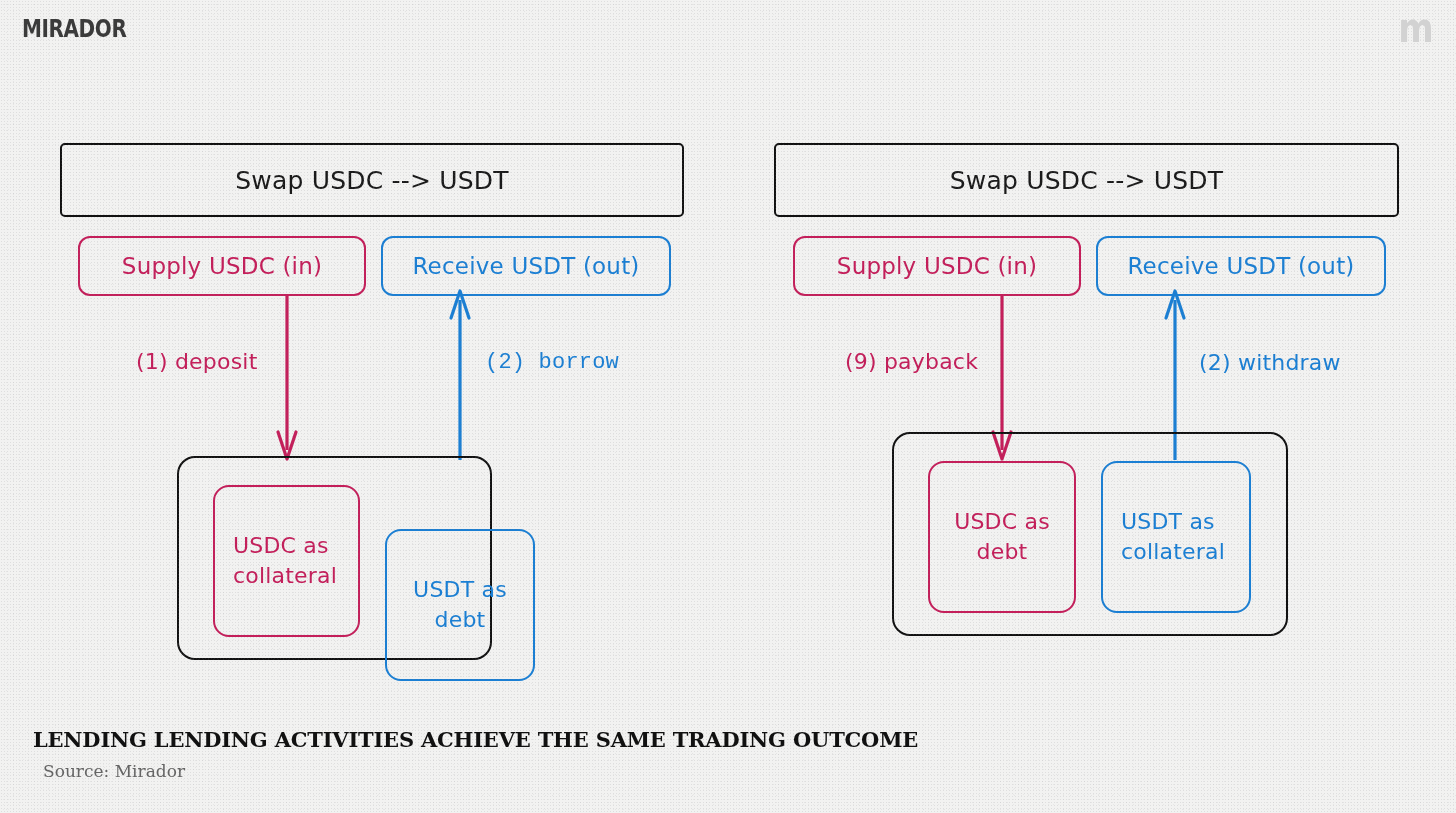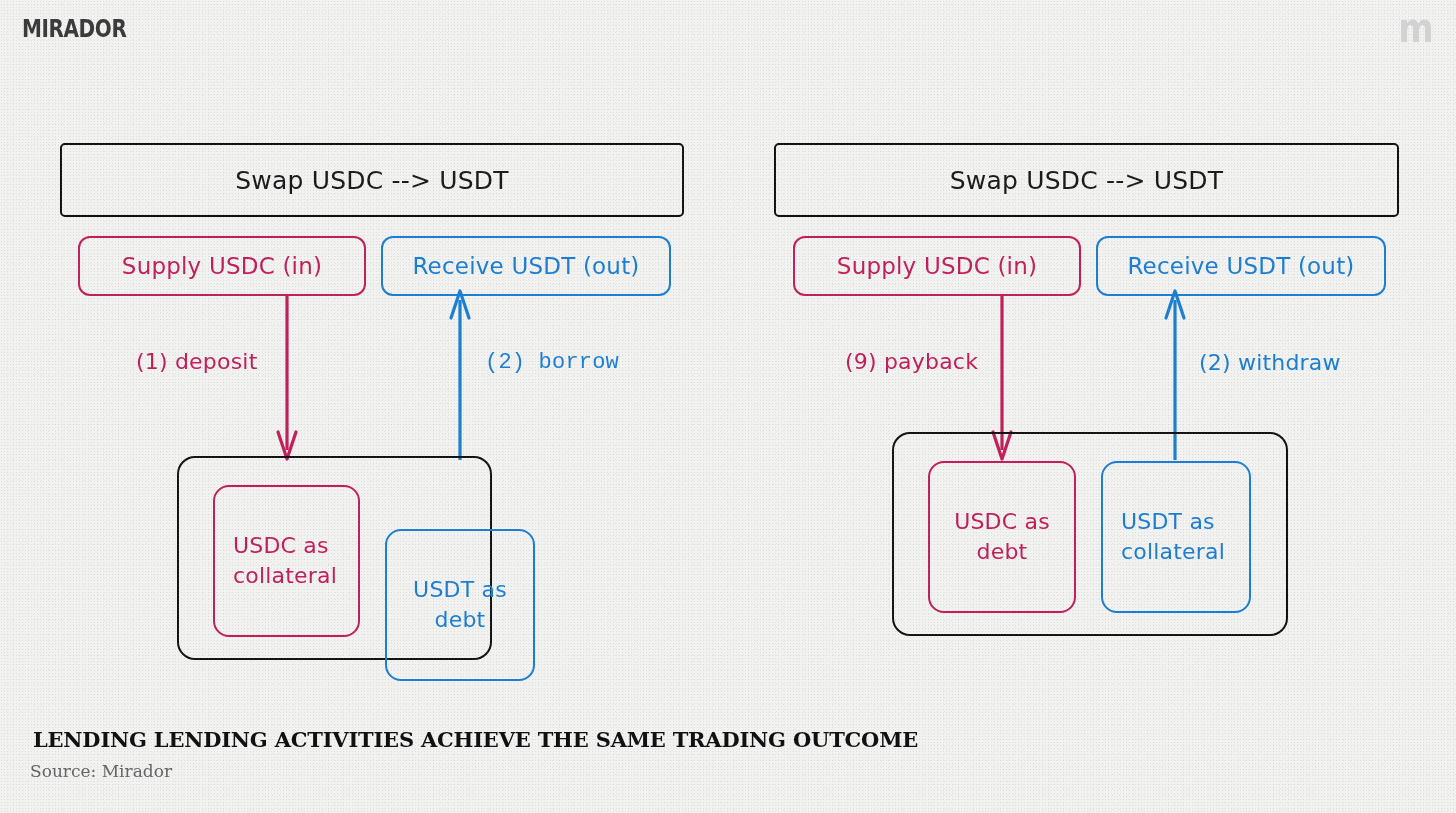--- a/index.html
+++ b/index.html
@@ -152,21 +152,21 @@
     font-family: "DejaVu Serif", serif;
     font-weight: bold;
     font-size: 21px;
     color: #111111;
     letter-spacing: -0.2px;
     z-index: 6;
     white-space: nowrap;
   }
   #caption-source {
     position: absolute;
-    left: 30px;
+    left: 43px;
     top: 761px;
     font-family: "DejaVu Serif", serif;
     font-size: 17px;
     color: #656565;
     z-index: 6;
     white-space: nowrap;
   }
 </style>
 </head>
 <body>

